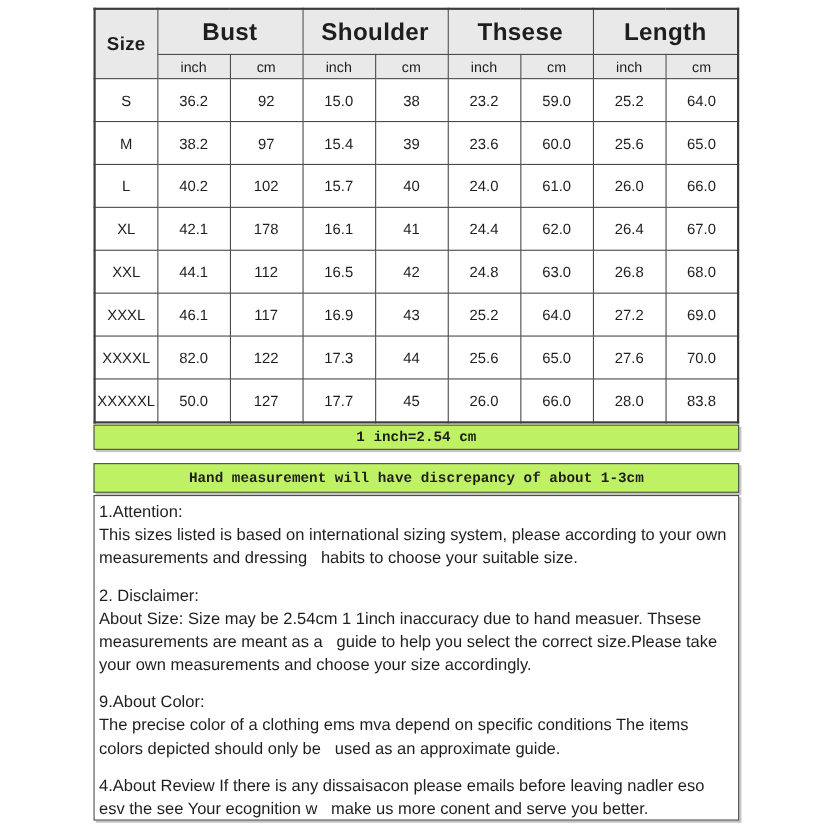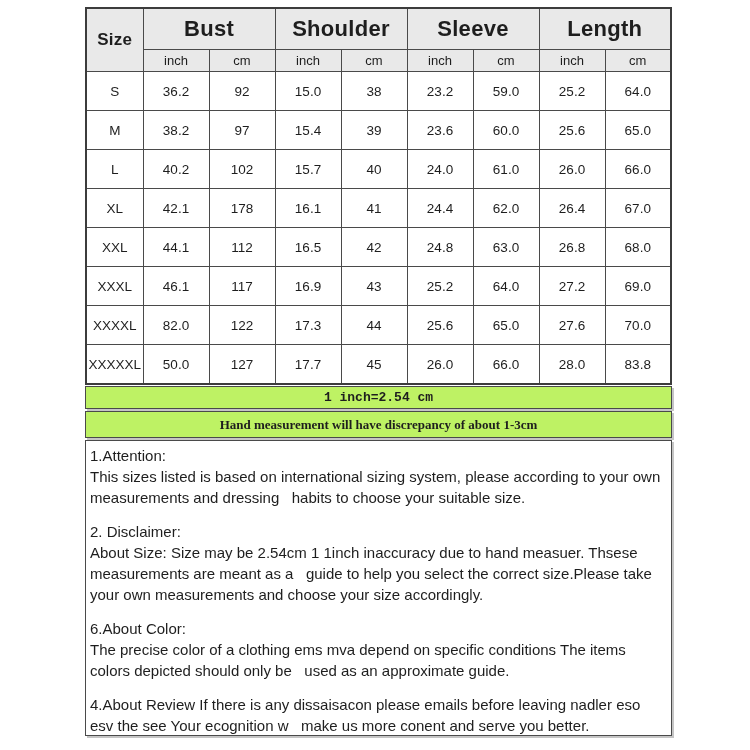--- a/index.html
+++ b/index.html
@@ -65,21 +65,21 @@
     display: flex;
     align-items: center;
     justify-content: center;
     font-family: "Liberation Mono", monospace;
     font-weight: bold;
     font-size: 13px;
     background: #bef264;
     box-shadow: 2px 2px 0 rgba(150,150,150,0.55);
   }
   .row-conversion { height: 21px; }
-  .row-hand { height: 25px; margin-top: 2px; font-family: Liberation Serif, serif; }
+  .row-hand { height: 25px; margin-top: 12px; }
   .notes {
     margin-top: 2px;
     border: 1px solid #4a4a4a;
     background: #ffffff;
     height: 290px;
     padding: 4px 4px 0 4px;
     font-size: 15px;
     line-height: 21px;
     box-shadow: 2px 2px 0 rgba(150,150,150,0.55);
   }
@@ -104,21 +104,21 @@
           <col>
           <col>
           <col>
           <col>
       </colgroup>
       <thead>
         <tr class="hrow">
           <th class="size-head" rowspan="2">Size</th>
           <th colspan="2">Bust</th>
           <th colspan="2">Shoulder</th>
-          <th colspan="2">Sleeve</th>
+          <th colspan="2">Thsese</th>
           <th colspan="2">Length</th>
         </tr>
         <tr class="urow">
           <th>inch</th>
           <th>cm</th>
           <th>inch</th>
           <th>cm</th>
           <th>inch</th>
           <th>cm</th>
           <th>inch</th>
@@ -218,19 +218,19 @@
     </table>
 
     <div class="mono-row row-conversion">1 inch=2.54 cm</div>
     <div class="mono-row row-hand">Hand measurement will have discrepancy of about 1-3cm</div>
 
     <div class="notes">
         <p class="note">1.Attention:
 This sizes listed is based on international sizing system, please according to your own measurements and dressing   habits to choose your suitable size.</p>
         <p class="note">2. Disclaimer:
 About Size: Size may be 2.54cm 1 1inch inaccuracy due to hand measuer. Thsese measurements are meant as a   guide to help you select the correct size.Please take your own measurements and choose your size accordingly.</p>
-        <p class="note">6.About Color:
+        <p class="note">9.About Color:
 The precise color of a clothing ems mva depend on specific conditions The items colors depicted should only be   used as an approximate guide.</p>
         <p class="note">4.About Review If there is any dissaisacon please emails before leaving nadler eso esv the see Your ecognition w   make us more conent and serve you better.</p>
       </div>
 
   </div>
 </div>
 
 </body></html>

